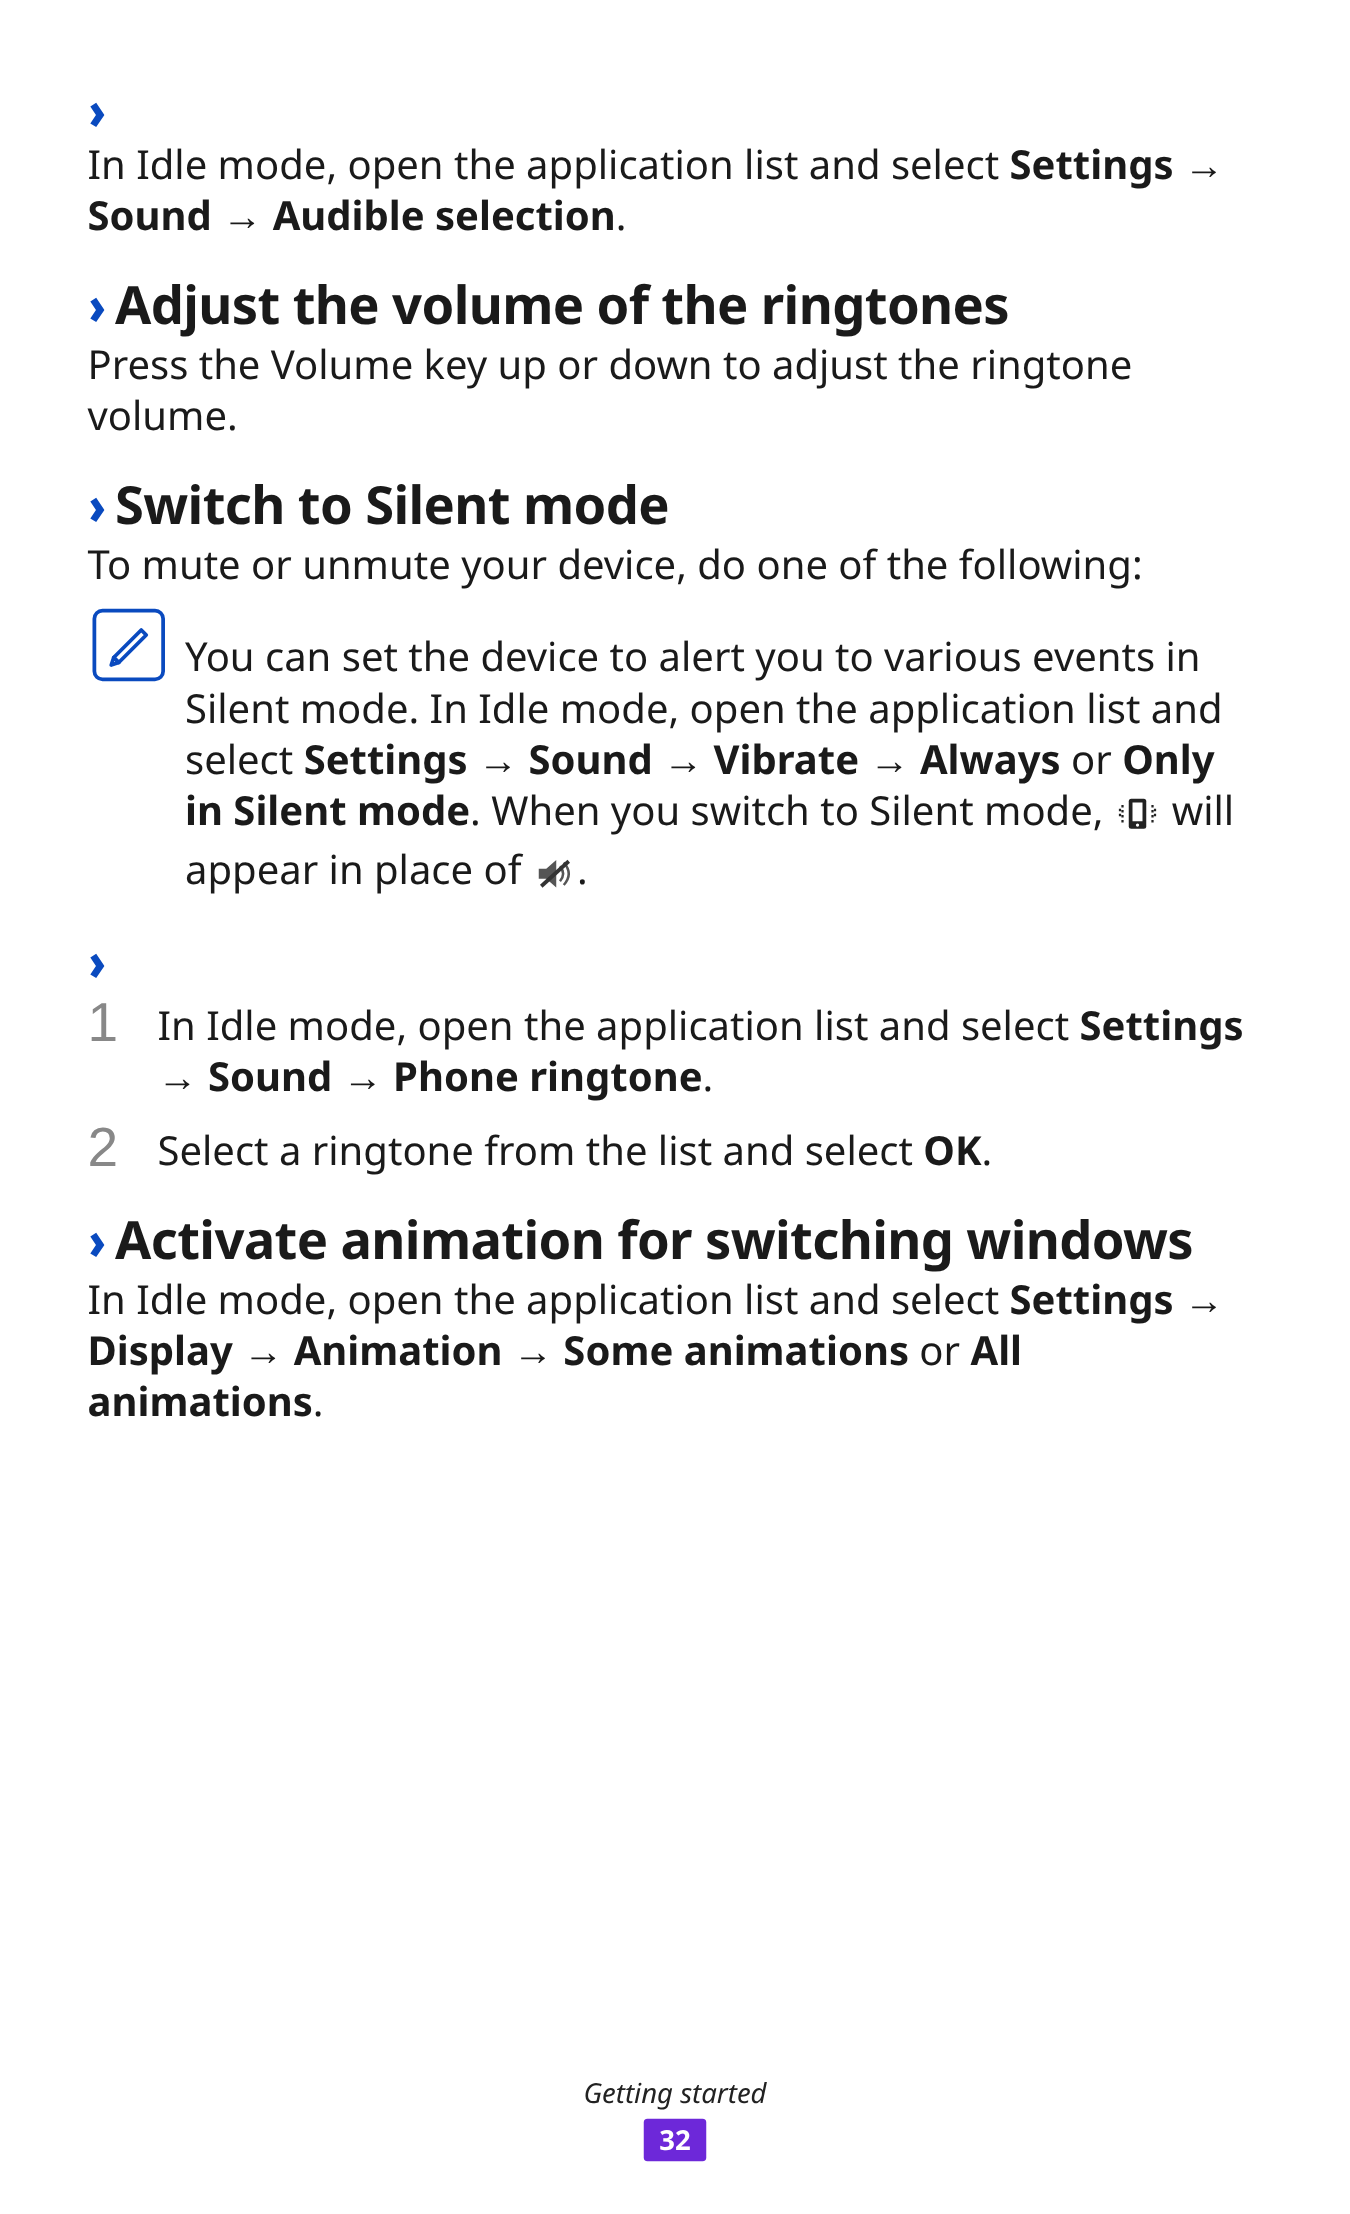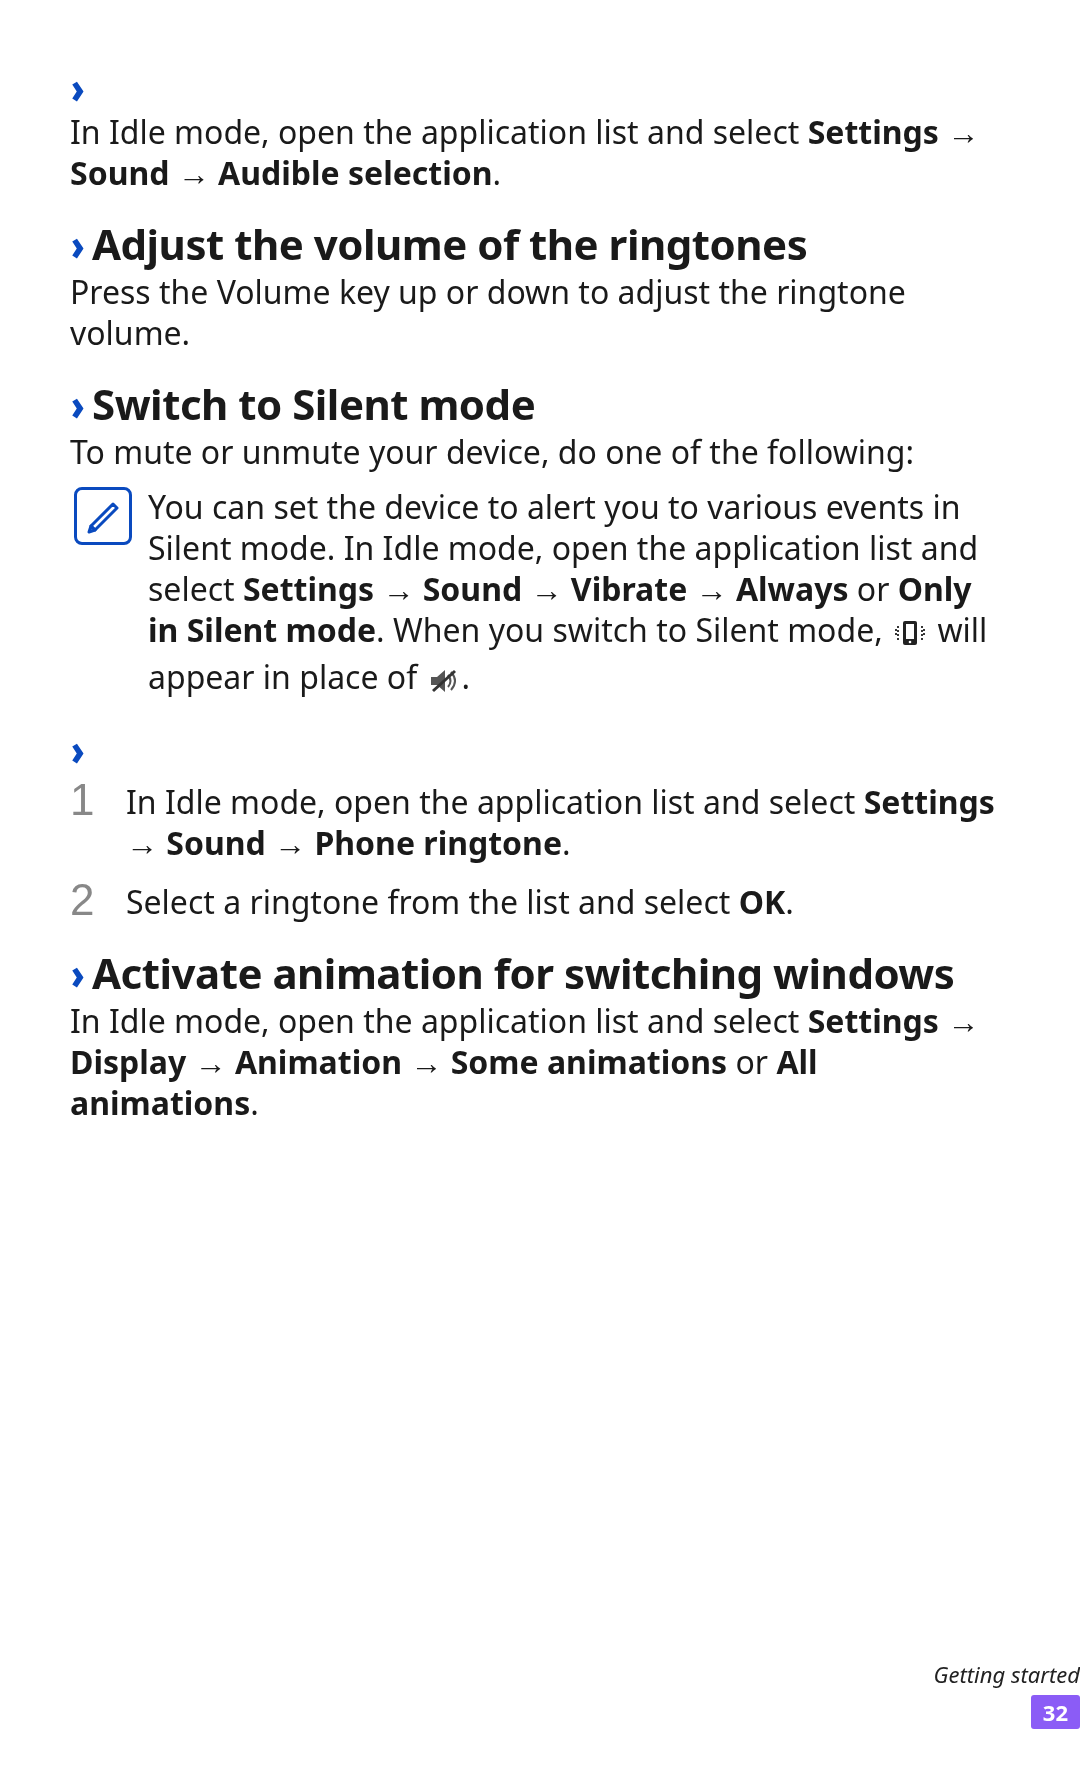--- a/index.html
+++ b/index.html
@@ -103,20 +103,21 @@
     display: flex;
     align-items: center;
     justify-content: center;
     margin-left: 4px;
   }
   .note-icon svg { display: block; }
   .note-body {
     font-size: 32px;
     line-height: 1.28;
     flex: 1;
+    margin-top: 19px;
   }
   .inline-icon {
     display: inline-block;
     vertical-align: -6px;
     margin: 0 3px;
   }
   .ol {
     margin: 8px 0 0 0;
     padding: 0 0 0 0;
   }
@@ -137,31 +138,31 @@
     font-size: 32px;
     line-height: 1.28;
     flex: 1;
     padding-top: 4px;
   }
   .footer {
     position: absolute;
     bottom: 42px;
     left: 0;
     right: 0;
-    text-align: right;
+    text-align: center;
   }
   .footer-label {
     font-style: italic;
     font-size: 22px;
     color: #222;
     margin-bottom: 6px;
   }
   .page-number {
     display: inline-block;
-    background: #8b5cf6;
+    background: #6d28d9;
     color: #fff;
     font-size: 22px;
     font-weight: 700;
     padding: 2px 12px;
     border-radius: 3px;
     min-width: 42px;
   }
 </style>
 </head>
 <body>

